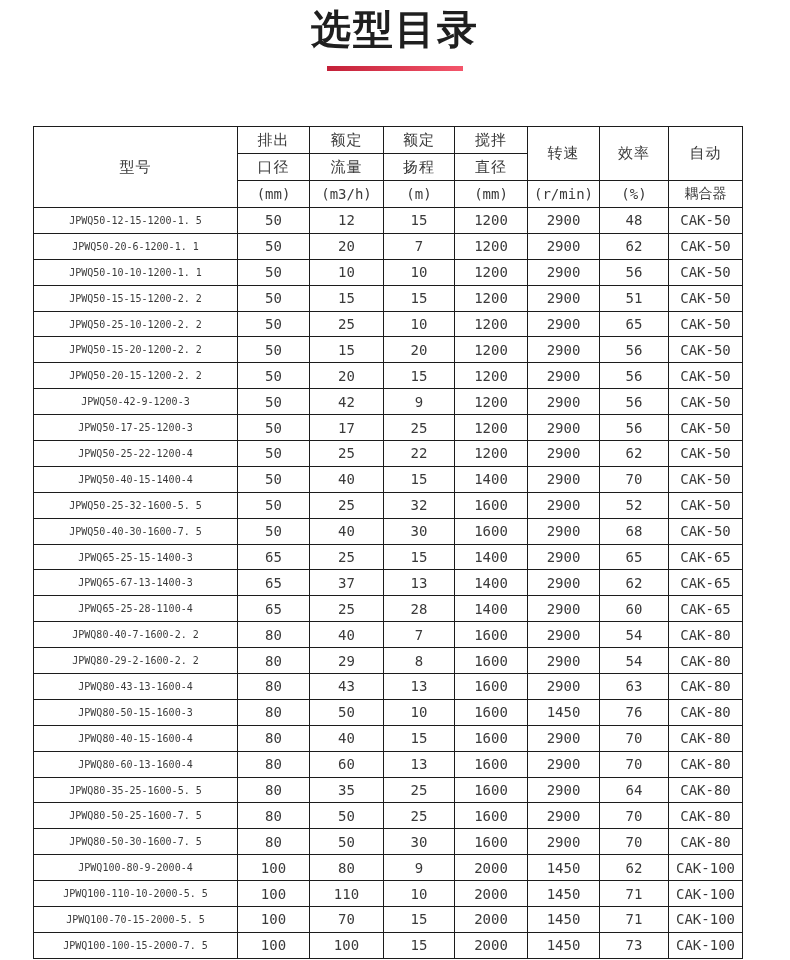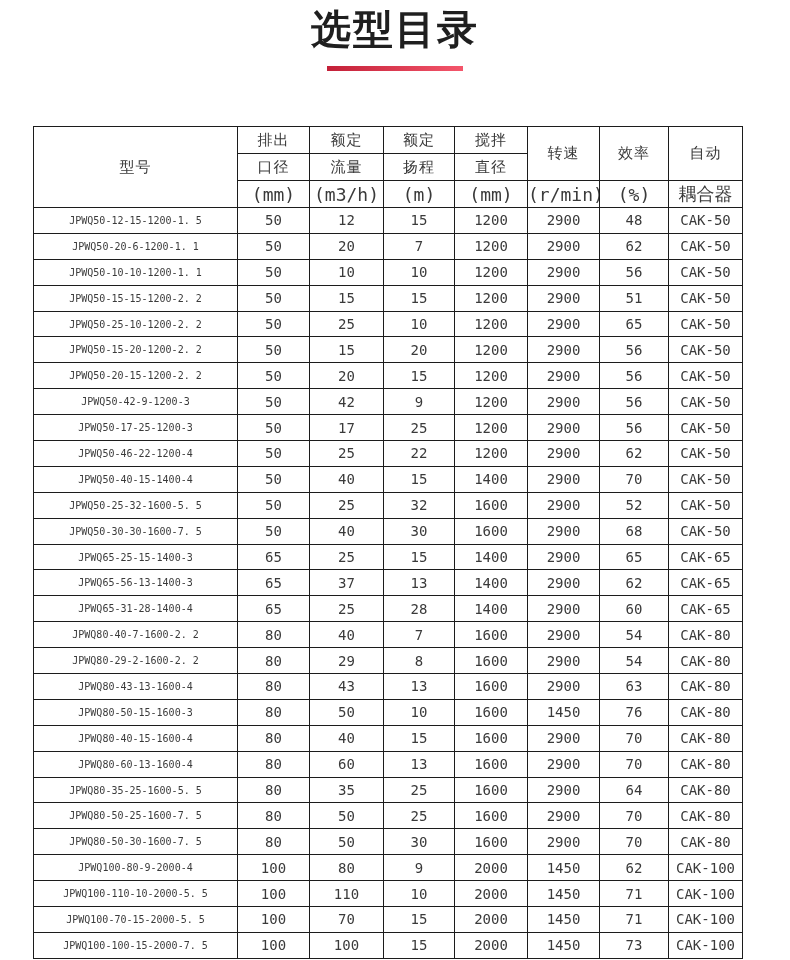--- a/index.html
+++ b/index.html
@@ -55,21 +55,21 @@
     white-space: nowrap;
     overflow: hidden;
     padding: 0;
   }
   table.catalog thead th {
     font-size: 15px;
     height: 27px;
     letter-spacing: 1px;
   }
   table.catalog thead tr.unit-row th {
-    font-size: 18px;
+    font-size: 14px;
     letter-spacing: 0;
   }
   table.catalog tbody td {
     font-size: 14px;
     height: 25.9px;
   }
   table.catalog tbody td.model-cell {
     font-size: 10px;
   }
 </style>
@@ -205,21 +205,21 @@
           <td class="model-cell">JPWQ50-17-25-1200-3</td>
           <td>50</td>
           <td>17</td>
           <td>25</td>
           <td>1200</td>
           <td>2900</td>
           <td>56</td>
           <td>CAK-50</td>
         </tr>
         <tr>
-          <td class="model-cell">JPWQ50-46-22-1200-4</td>
+          <td class="model-cell">JPWQ50-25-22-1200-4</td>
           <td>50</td>
           <td>25</td>
           <td>22</td>
           <td>1200</td>
           <td>2900</td>
           <td>62</td>
           <td>CAK-50</td>
         </tr>
         <tr>
           <td class="model-cell">JPWQ50-40-15-1400-4</td>
@@ -235,51 +235,51 @@
           <td class="model-cell">JPWQ50-25-32-1600-5. 5</td>
           <td>50</td>
           <td>25</td>
           <td>32</td>
           <td>1600</td>
           <td>2900</td>
           <td>52</td>
           <td>CAK-50</td>
         </tr>
         <tr>
-          <td class="model-cell">JPWQ50-30-30-1600-7. 5</td>
+          <td class="model-cell">JPWQ50-40-30-1600-7. 5</td>
           <td>50</td>
           <td>40</td>
           <td>30</td>
           <td>1600</td>
           <td>2900</td>
           <td>68</td>
           <td>CAK-50</td>
         </tr>
         <tr>
           <td class="model-cell">JPWQ65-25-15-1400-3</td>
           <td>65</td>
           <td>25</td>
           <td>15</td>
           <td>1400</td>
           <td>2900</td>
           <td>65</td>
           <td>CAK-65</td>
         </tr>
         <tr>
-          <td class="model-cell">JPWQ65-56-13-1400-3</td>
+          <td class="model-cell">JPWQ65-67-13-1400-3</td>
           <td>65</td>
           <td>37</td>
           <td>13</td>
           <td>1400</td>
           <td>2900</td>
           <td>62</td>
           <td>CAK-65</td>
         </tr>
         <tr>
-          <td class="model-cell">JPWQ65-31-28-1400-4</td>
+          <td class="model-cell">JPWQ65-25-28-1100-4</td>
           <td>65</td>
           <td>25</td>
           <td>28</td>
           <td>1400</td>
           <td>2900</td>
           <td>60</td>
           <td>CAK-65</td>
         </tr>
         <tr>
           <td class="model-cell">JPWQ80-40-7-1600-2. 2</td>

